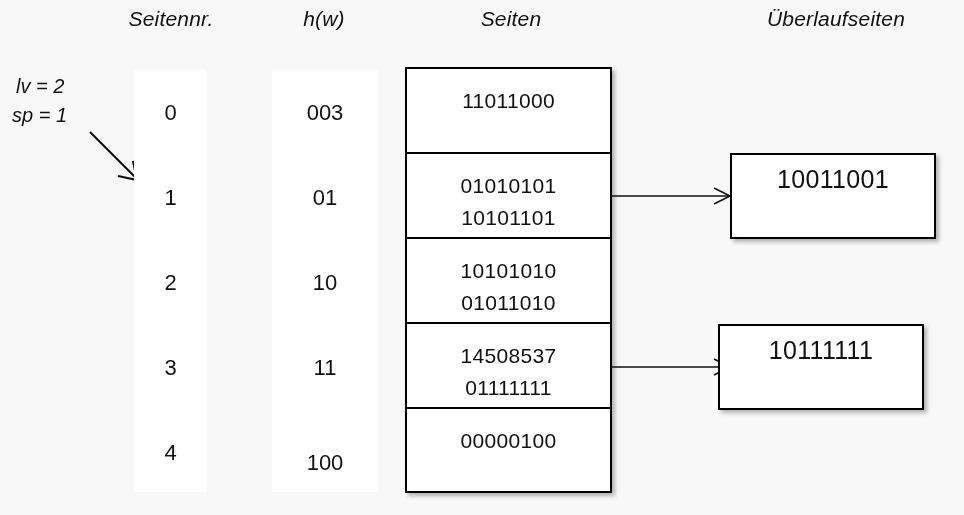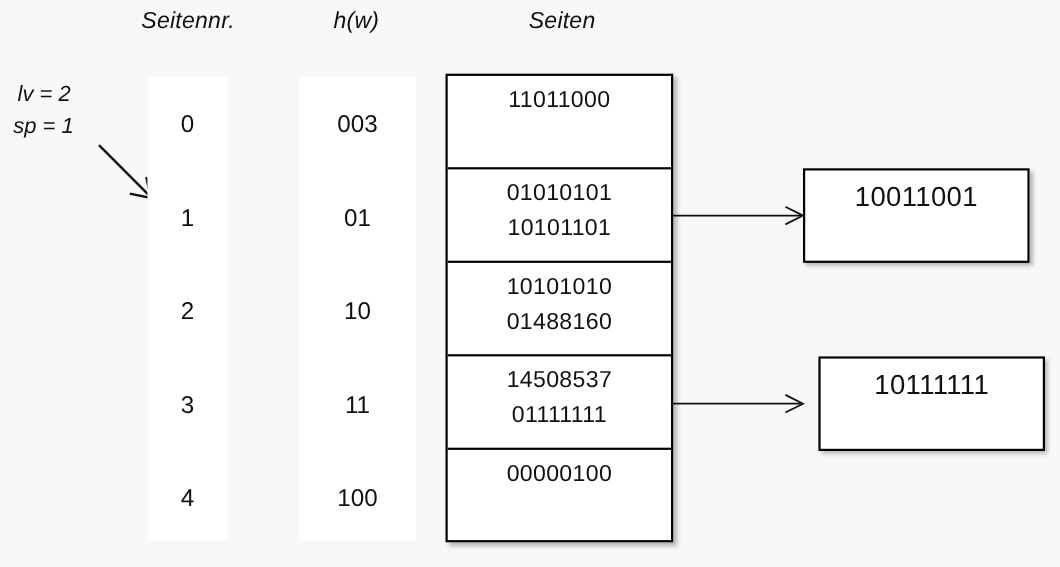--- a/index.html
+++ b/index.html
@@ -68,21 +68,21 @@
   }
   .seiten-row {
     position: absolute;
     left: 0; right: 0;
     height: 85px;
     border-bottom: 2px solid #000;
     display: flex;
     flex-direction: column;
     align-items: center;
     justify-content: flex-start;
-    padding-top: 6px;
+    padding-top: 16px;
   }
   .seiten-row.last { border-bottom: none; height: 84px; }
   .seiten-row span {
     font-size: 21px;
     color: #111;
     line-height: 32px;
     letter-spacing: .3px;
   }
 
   
@@ -92,34 +92,35 @@
     background: #fff;
     border: 2px solid #000;
     box-shadow: 3px 3px 4px rgba(0,0,0,.28);
     display: flex;
     align-items: flex-start;
     justify-content: center;
     padding-top: 10px;
   }
   .ovf-box span { font-size: 25px; color: #111; letter-spacing: .3px; }
   #ovf-0 { left: 730px; top: 153px; }
-  #ovf-1 { left: 744px; top: 324px; text-align: center; }
+  #ovf-1 { left: 718px; top: 324px; text-align: center; }
 
   .conn { position: absolute; height: 22px; width: 122px; }
   #conn-0 { left: 610px; top: 185px; }
   #conn-1 { left: 610px; top: 356px; }
 </style>
 </head>
 <body>
 
 <div id="root">
 
   <div class="hdr" id="hdr-seitennr">Seitennr.</div>
   <div class="hdr" id="hdr-hw">h(w)</div>
   <div class="hdr" id="hdr-seiten">Seiten</div>
+  <div class="hdr" id="hdr-ueber">Überlaufseiten</div>
 
   <div class="param" id="param-lv">lv = 2</div>
   <div class="param" id="param-sp">sp = 1</div>
 
   <svg id="param-arrow" viewBox="0 0 60 58">
     <line x1="2" y1="2" x2="48" y2="48" stroke="#111" stroke-width="2.2"></line>
     <polyline points="30,46 49,50 45,31" fill="none" stroke="#111" stroke-width="2.2" stroke-linejoin="miter"></polyline>
   </svg>
 
   <div class="col" id="col-seitennr">
@@ -128,34 +129,34 @@
     <div class="col-cell" style="top:170px">2</div>
     <div class="col-cell" style="top:255px">3</div>
     <div class="col-cell" style="top:340px">4</div>
   </div>
 
   <div class="col" id="col-hw">
     <div class="col-cell" style="top:0px">003</div>
     <div class="col-cell" style="top:85px">01</div>
     <div class="col-cell" style="top:170px">10</div>
     <div class="col-cell" style="top:255px">11</div>
-    <div class="col-cell" style="top:340px">100</div>
+    <div class="col-cell" style="top:350px">100</div>
   </div>
 
   <div id="seiten-table">
     <div class="seiten-row" style="top:0px">
       <span>11011000</span>
     </div>
     <div class="seiten-row" style="top:85px">
       <span>01010101</span>
       <span>10101101</span>
     </div>
     <div class="seiten-row" style="top:170px">
       <span>10101010</span>
-      <span>01488160</span>
+      <span>01011010</span>
     </div>
     <div class="seiten-row" style="top:255px">
       <span>14508537</span>
       <span>01111111</span>
     </div>
     <div class="seiten-row last" style="top:340px">
       <span>00000100</span>
     </div>
   </div>
 

